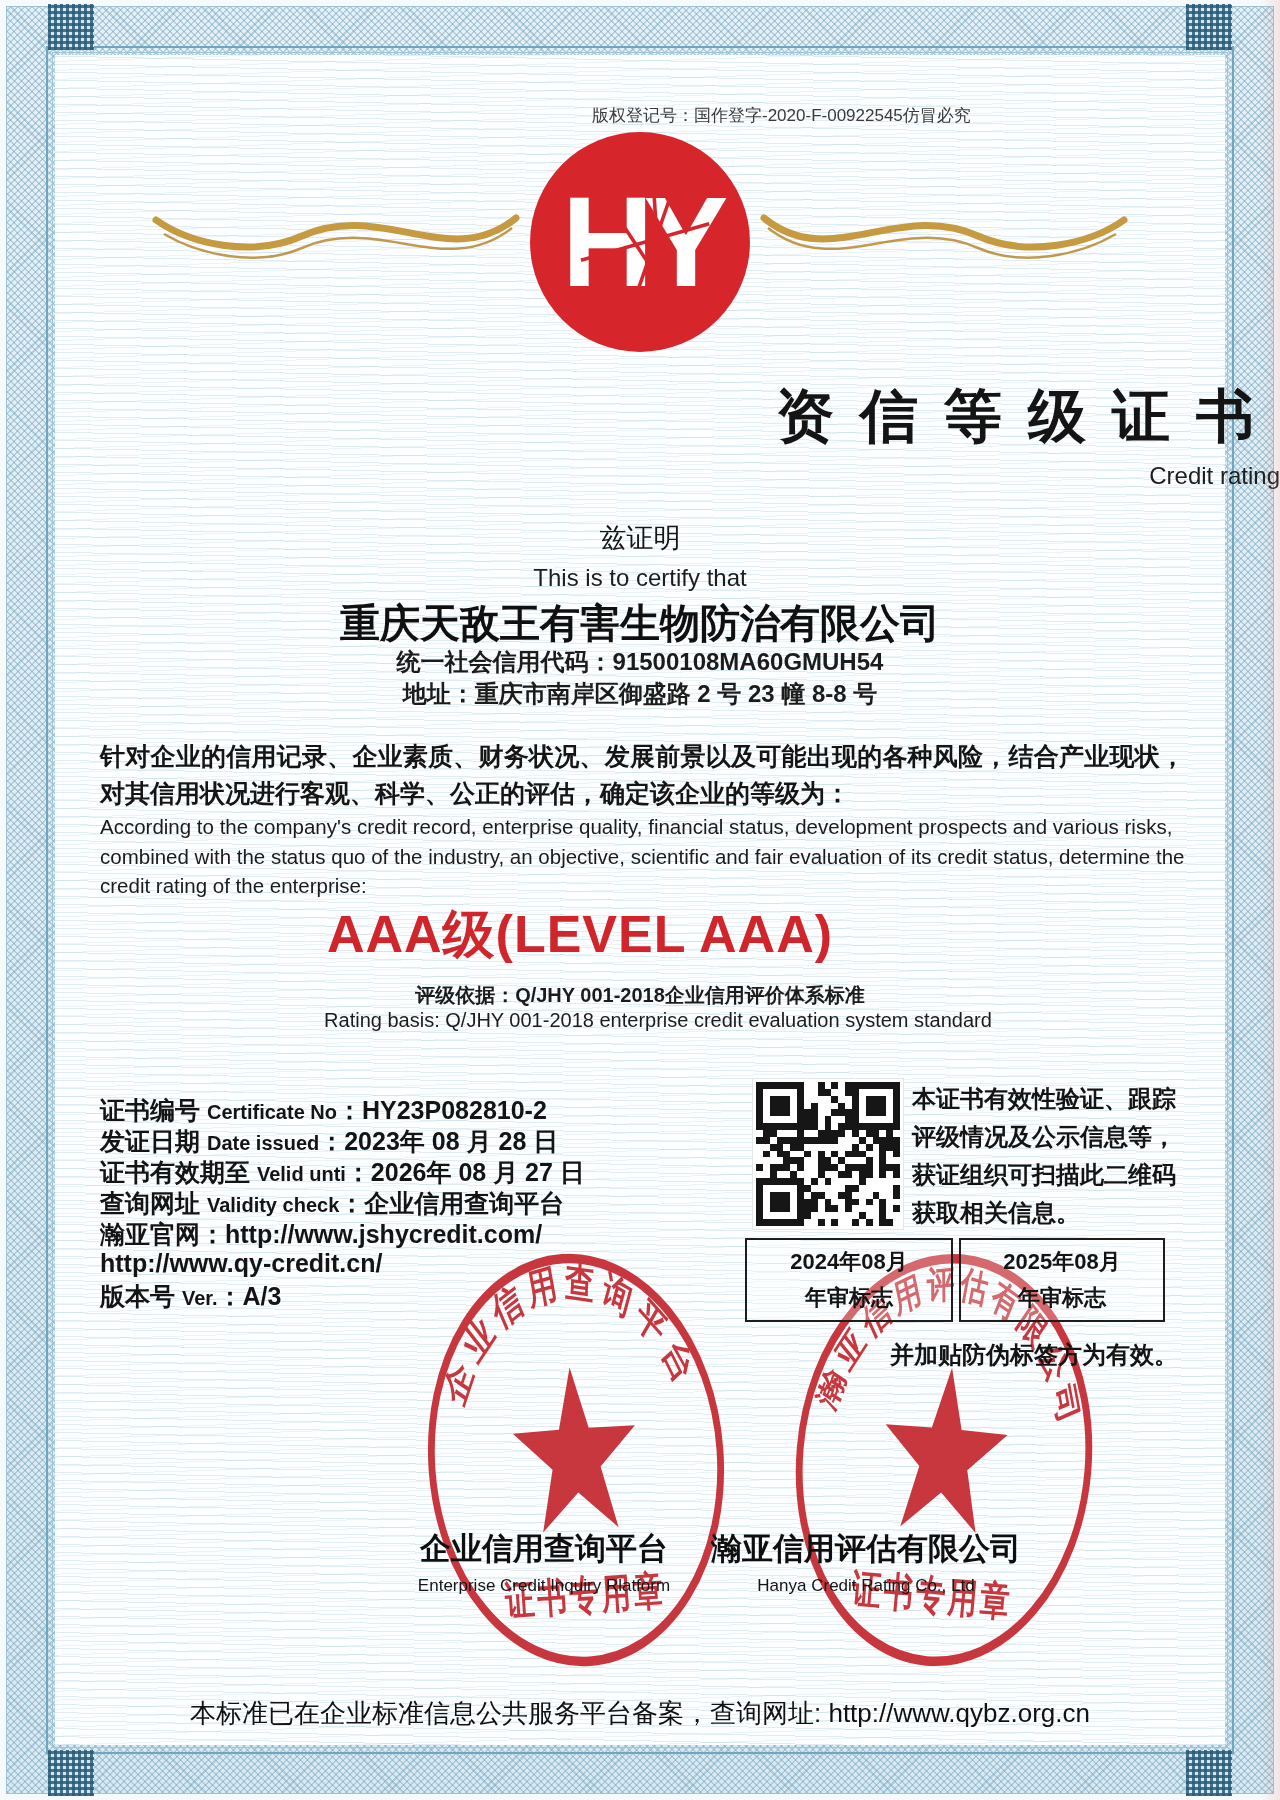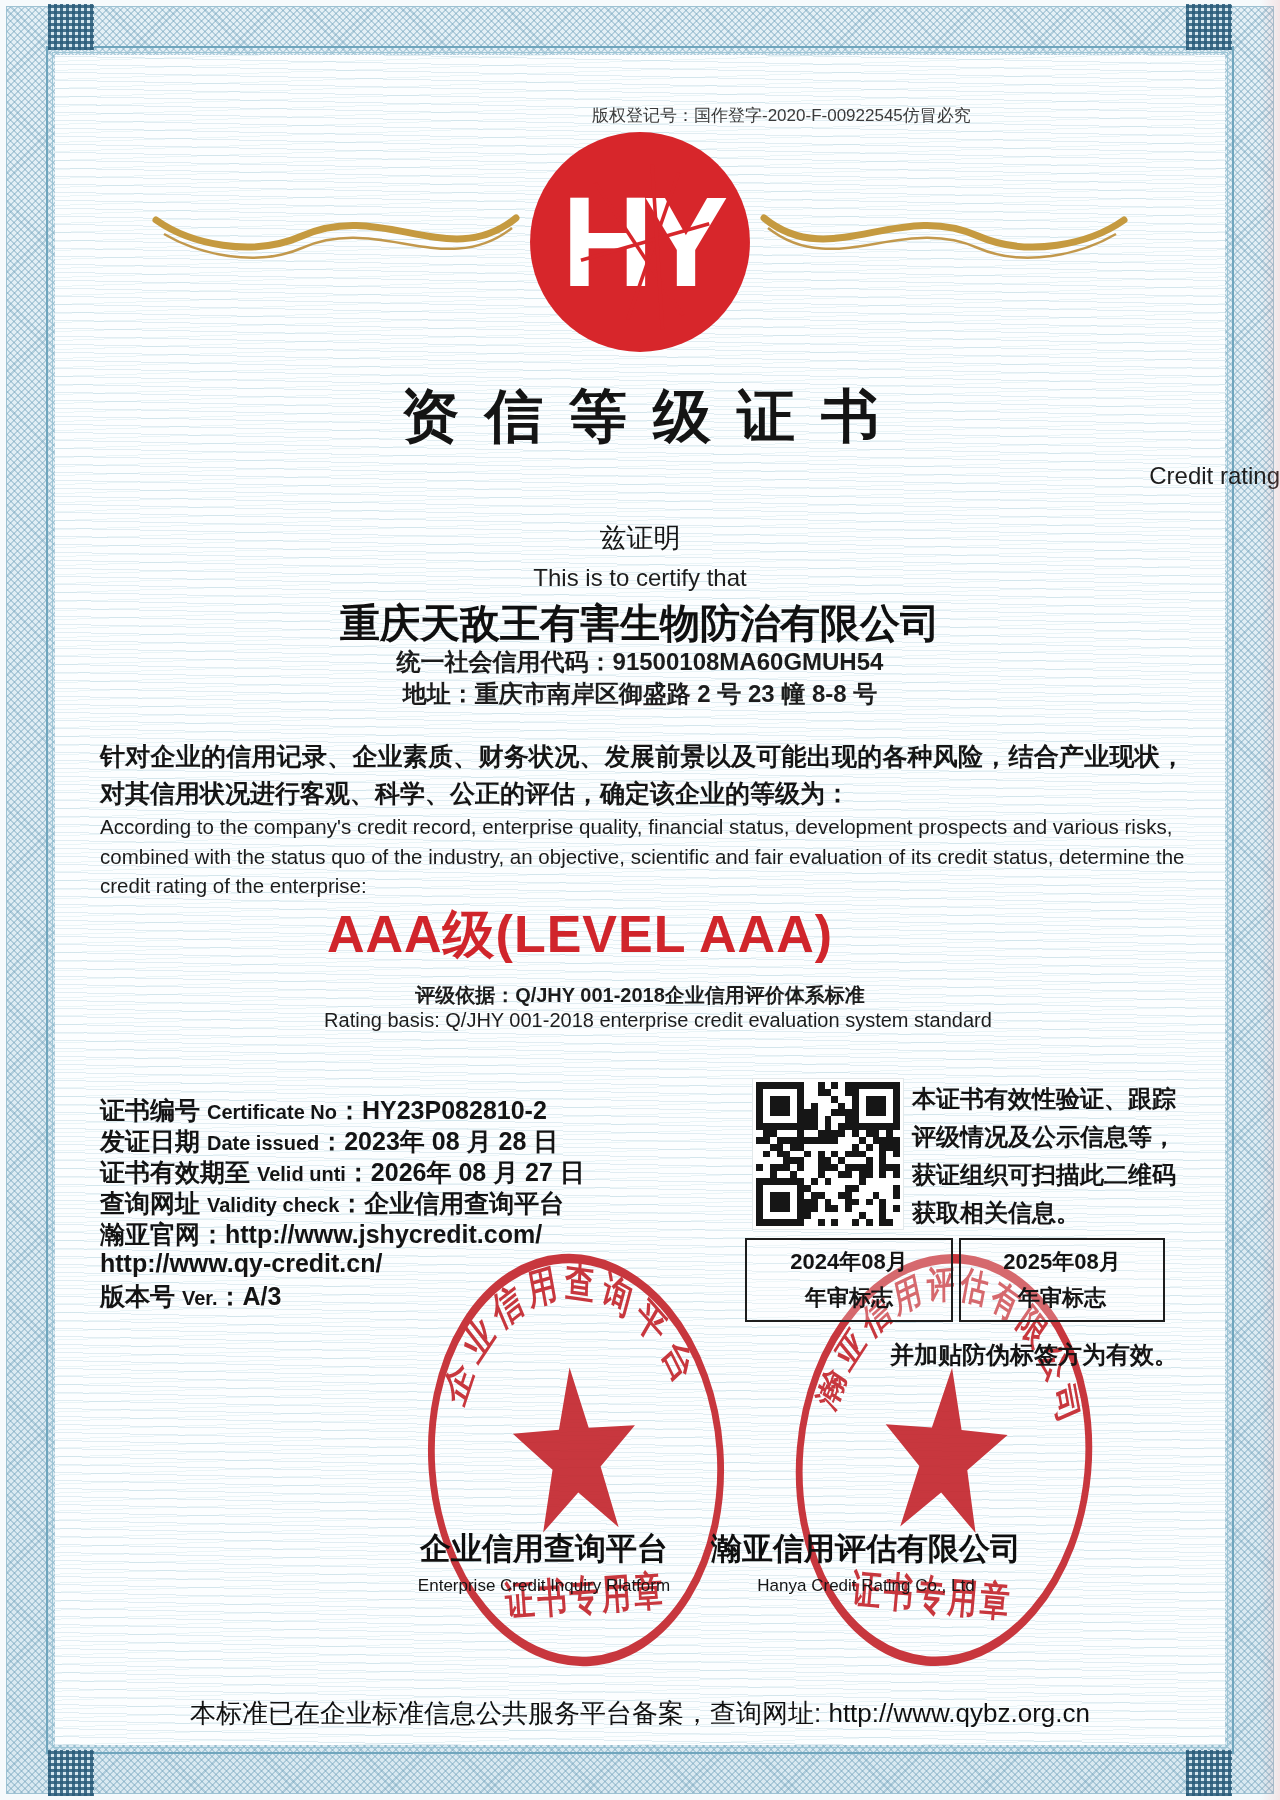--- a/index.html
+++ b/index.html
@@ -39,21 +39,21 @@
   .edge-tint{position:absolute;top:0;right:0;width:20px;height:100%;
     background:linear-gradient(90deg, rgba(228,130,130,0), rgba(228,130,130,.18));pointer-events:none;z-index:9;}
   
   .copyright{position:absolute;left:592px;top:104px;font-size:17px;color:#3a3a3a;z-index:5;}
   .logo{position:absolute;left:528px;top:130px;width:224px;height:224px;z-index:5;}
   .flourish{position:absolute;top:192px;width:370px;height:90px;z-index:4;}
   .flourish.left{left:150px;}
   .flourish.right{right:150px;transform:scaleX(-1);}
   svg text{font-family:"Liberation Sans","DejaVu Sans",sans-serif;}
   
-  .title-zh{position:absolute;left:0;width:100%;top:378px;text-align:center;
+  .title-zh{position:absolute;left:0;width:100%;top:378px;text-align:right;
     font-size:58px;font-weight:800;letter-spacing:26px;text-indent:26px;color:#141414;z-index:5;}
   .title-en{position:absolute;left:0;width:100%;top:462px;text-align:right;font-size:24px;color:#1d1d1d;z-index:5;}
   .certify-zh{position:absolute;left:0;width:100%;top:520px;text-align:center;font-size:27px;color:#161616;z-index:5;}
   .certify-en{position:absolute;left:0;width:100%;top:564px;text-align:center;font-size:24px;color:#1d1d1d;z-index:5;}
   .company-name{position:absolute;left:0;width:100%;top:596px;text-align:center;
     font-size:40px;font-weight:800;color:#101010;z-index:5;}
   .credit-code{position:absolute;left:0;width:100%;top:646px;text-align:center;font-size:24px;font-weight:600;z-index:5;}
   .address{position:absolute;left:0;width:100%;top:678px;text-align:center;font-size:24px;font-weight:600;z-index:5;}
   
   .stmt-zh{position:absolute;left:100px;width:1085px;top:738px;font-size:25px;line-height:37px;

